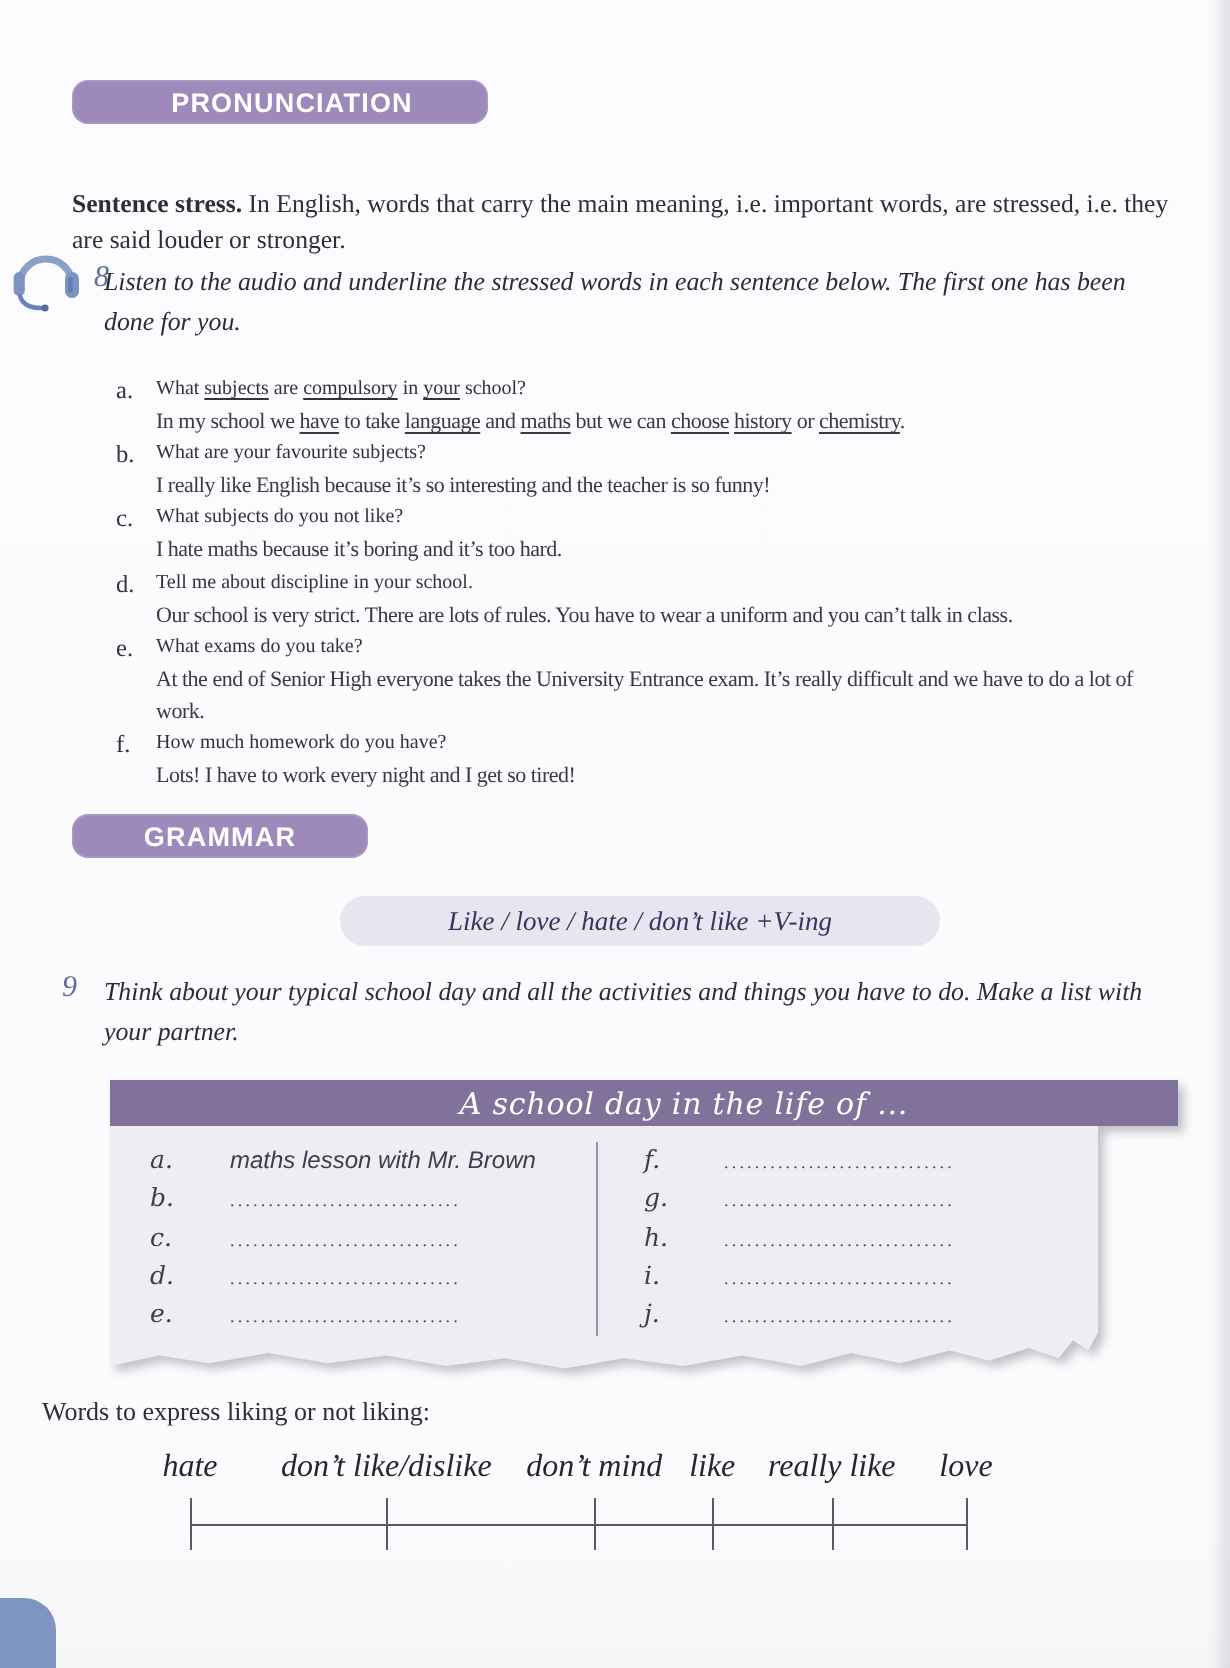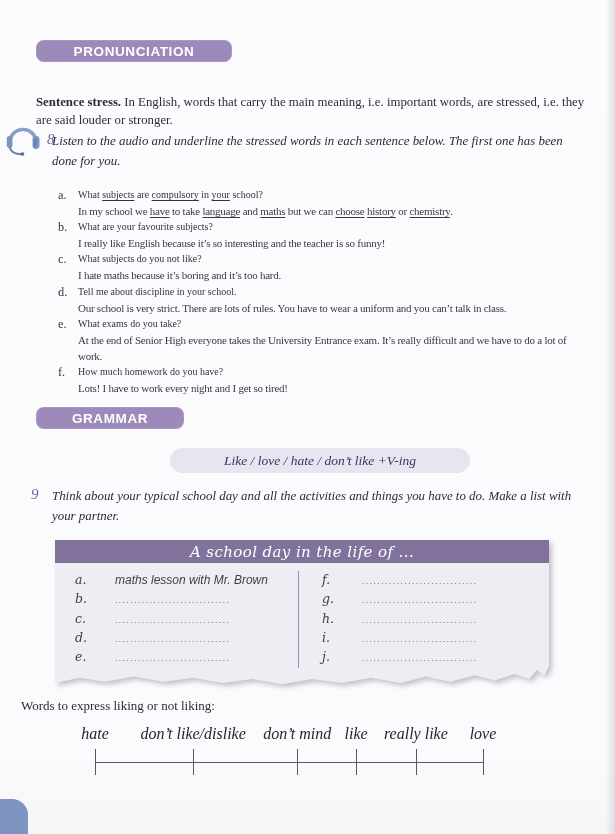--- a/index.html
+++ b/index.html
@@ -69,21 +69,21 @@
     position:absolute;top:0;transform:translateX(-50%);white-space:nowrap;
     font-style:italic;font-size:16px;color:#26262e;
   }
   .page-tab{position:absolute;left:-18px;top:799px;width:46px;height:62px;border-radius:16px;background:#7e95c1;}
 </style>
 </head>
 <body>
 
 <div class="page">
 
-  <div class="badge badge-pron" style="background: rgb(157, 137, 186);">
+  <div class="badge badge-pron" style="background: rgb(157, 137, 186); padding-left: 12px;">
     <span>PRONUNCIATION</span>
   </div>
 
   <p class="intro"><b>Sentence stress.</b><span> In English, words that carry the main meaning, i.e. important words, are stressed, i.e. they are said louder or stronger.</span></p>
 
   <svg class="headset" width="40" height="40" viewBox="0 0 40 40">
     <path d="M7 21 A 13 12.5 0 0 1 33 21" fill="none" stroke="#8aa0c8" stroke-width="3.6" stroke-linecap="round"></path>
     <rect x="29.5" y="15" width="7" height="13" rx="3.4" fill="#7d94c2"></rect>
     <rect x="3.8" y="15" width="5.6" height="12" rx="2.8" fill="#7d94c2"></rect>
     <path d="M7 27 Q 9 33.5 19 33" fill="none" stroke="#6b84b5" stroke-width="2.2" stroke-linecap="round"></path>
@@ -160,21 +160,21 @@
   <div class="badge badge-gram" style="background: rgb(157, 137, 186);">
     <span>GRAMMAR</span>
   </div>
 
   <div class="pill" style="background: rgb(233, 229, 240); color: rgb(53, 53, 95);">Like / love / hate / don’t like +V-ing</div>
 
   <span class="ex-num ex9-num" style="color: rgb(93, 109, 150);">9</span>
   <div class="ex-instr ex9-instr">Think about your typical school day and all the activities and things you have to do. Make a list with your partner.</div>
 
   <div class="paper">
-    <div class="paper-head" style="background: rgb(129, 114, 155);">A school day in the life of ...</div>
+    <div class="paper-head" style="background: rgb(129, 114, 155); padding-left: 40px;">A school day in the life of ...</div>
     <div class="paper-body" style="background: rgb(239, 237, 244);">
       <div class="paper-col paper-col-left" id="table-left">
           <div class="paper-row">
             <span class="paper-letter">a.</span>
             <span class="paper-entry">maths lesson with Mr. Brown</span>
           </div>
           <div class="paper-row">
             <span class="paper-letter">b.</span>
             <span class="paper-entry paper-dots">..............................</span>
           </div>

